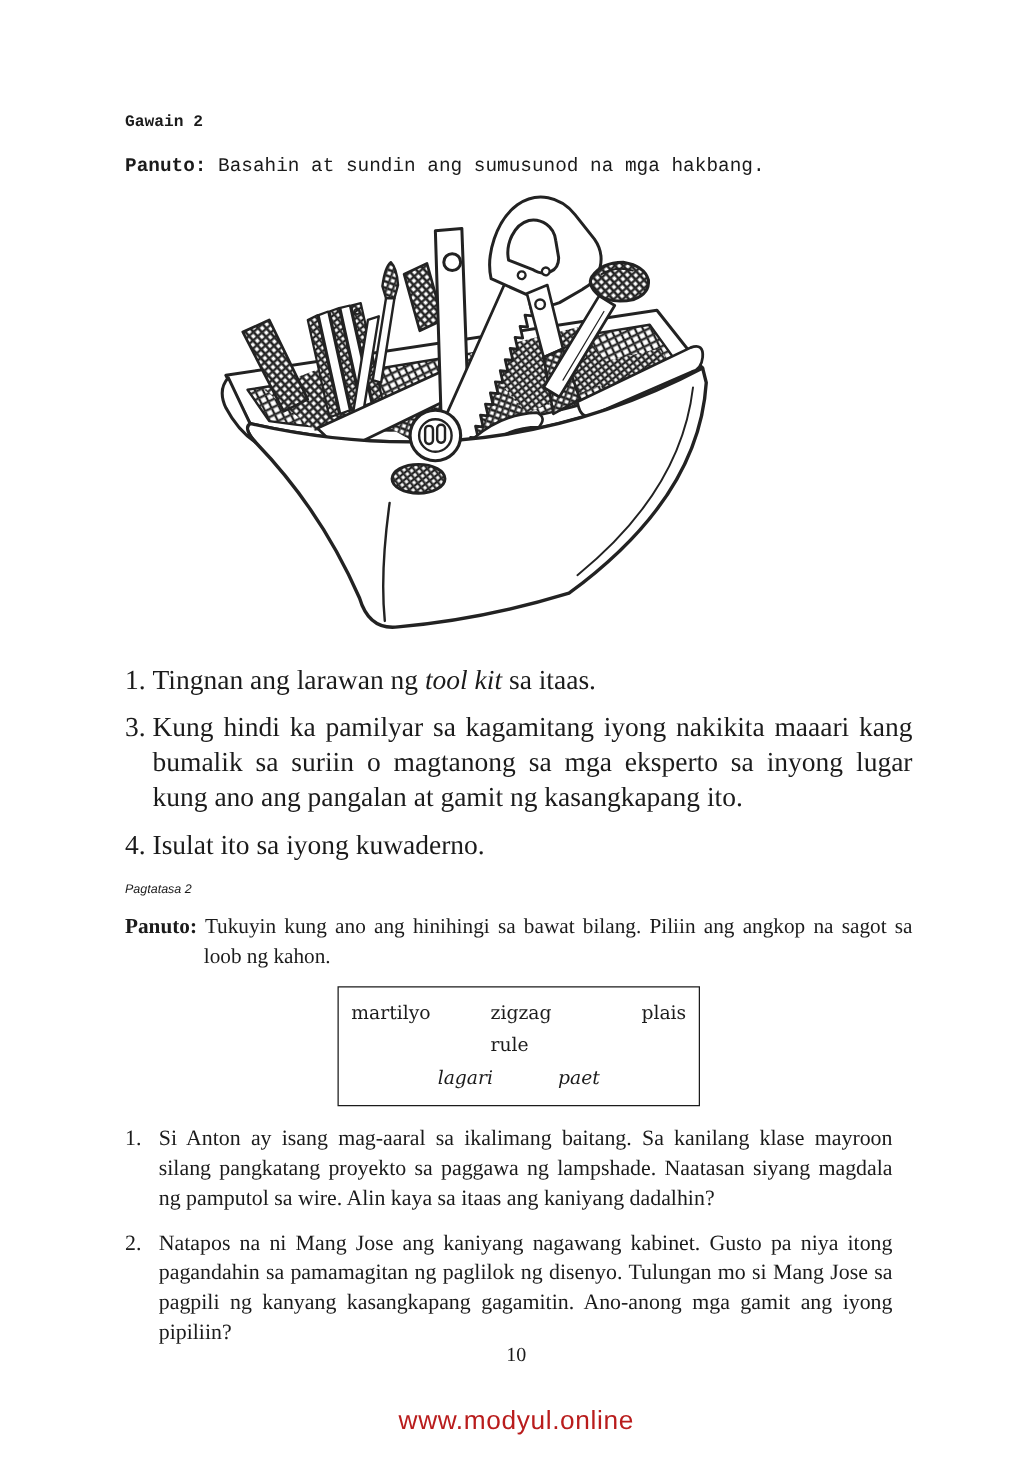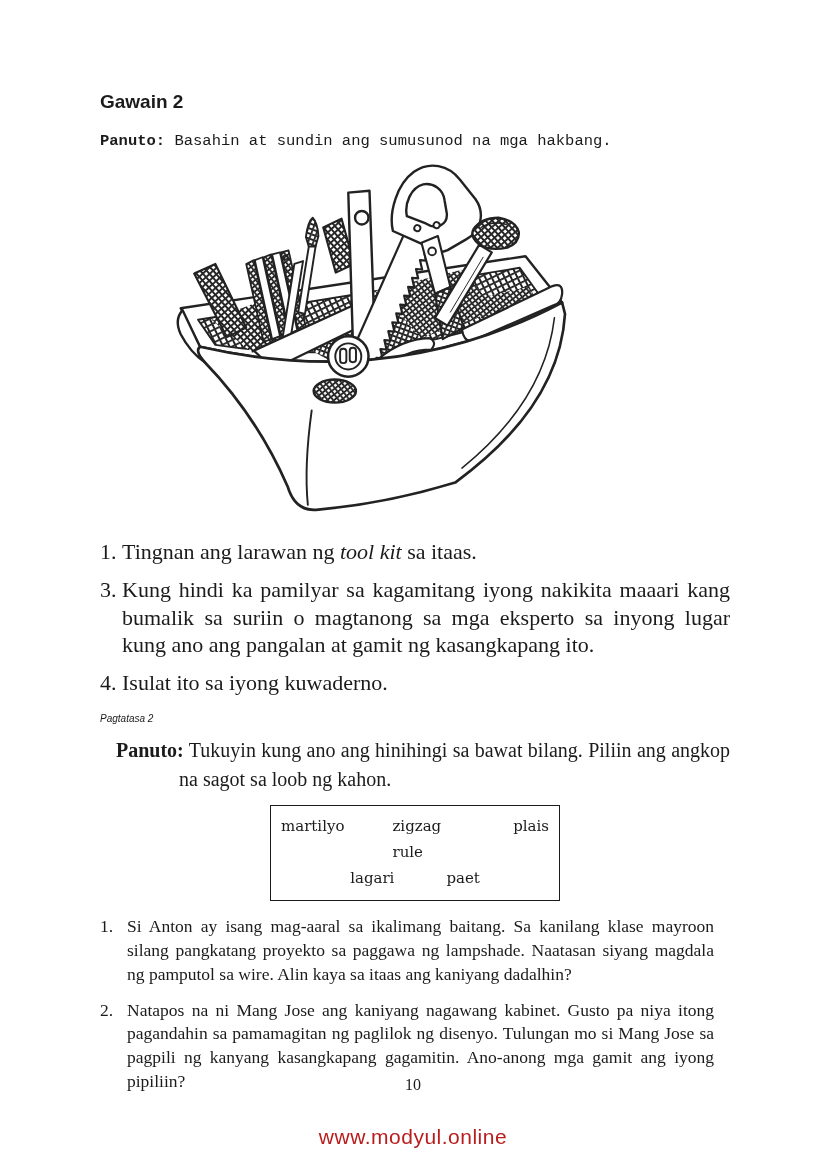--- a/index.html
+++ b/index.html
@@ -9,23 +9,23 @@
     margin:0 auto;
     background:#ffffff;
     box-sizing:border-box;
     padding:90px 96px 0 100px;
     color:#1b1b1b;
     font-family:"Liberation Serif", serif;
     overflow:hidden;
   }
   .title {
     margin:0;
-    font-family:Liberation Sans, sans-serif;
+    font-family:Liberation Mono, monospace;
     font-weight:bold;
-    font-size:19px;
+    font-size:13px;
     line-height:1.25;
   }
   .panuto1 {
     margin:17px 0 0 0;
     font-family:Liberation Mono, monospace;
     font-size:15.5px;
     line-height:1.35;
   }
   .panuto1 .lbl { font-weight:bold; }
   .figure { margin:6px 0 0 44px; width:424px; height:366px; }
@@ -41,39 +41,39 @@
   .step.single { text-align:left; }
   .step .num { display:inline-block; width:22px; text-indent:0; }
   .pt-title {
     margin:15px 0 0 0;
     font-family:Liberation Sans, sans-serif;
     font-style:italic;
     font-size:10px;
     line-height:1.3;
   }
   .panuto2 {
-    margin:11px 0 0 16px;
-    font-size:20px;
+    margin:11px 0 0 0;
+    font-size:17px;
     line-height:1.42;
     padding-left:63px;
     text-indent:-63px;
     text-align:justify;
   }
   .panuto2 .lbl { font-weight:bold; }
   .choices {
     box-sizing:border-box;
     width:290px;
     margin:12px auto 0 auto;
     border:1.6px solid #1b1b1b;
     padding:7px 10px 9px 10px;
     font-family:"DejaVu Serif", serif;
     font-size:15px;
   }
   .choices .row { display:flex; justify-content:center; gap:48px; line-height:26px; }
-  .choices .row.r2 { gap:52px; }
+  .choices .row.r2 { gap:52px;font-style:italic; }
   .questions { margin-top:14px; }
   .question {
     margin:0 16px 12px 0;
     font-size:17.5px;
     line-height:1.36;
     padding-left:27px;
     text-indent:-27px;
     text-align:justify;
   }
   .question .num { display:inline-block; width:27px; text-indent:0; }

